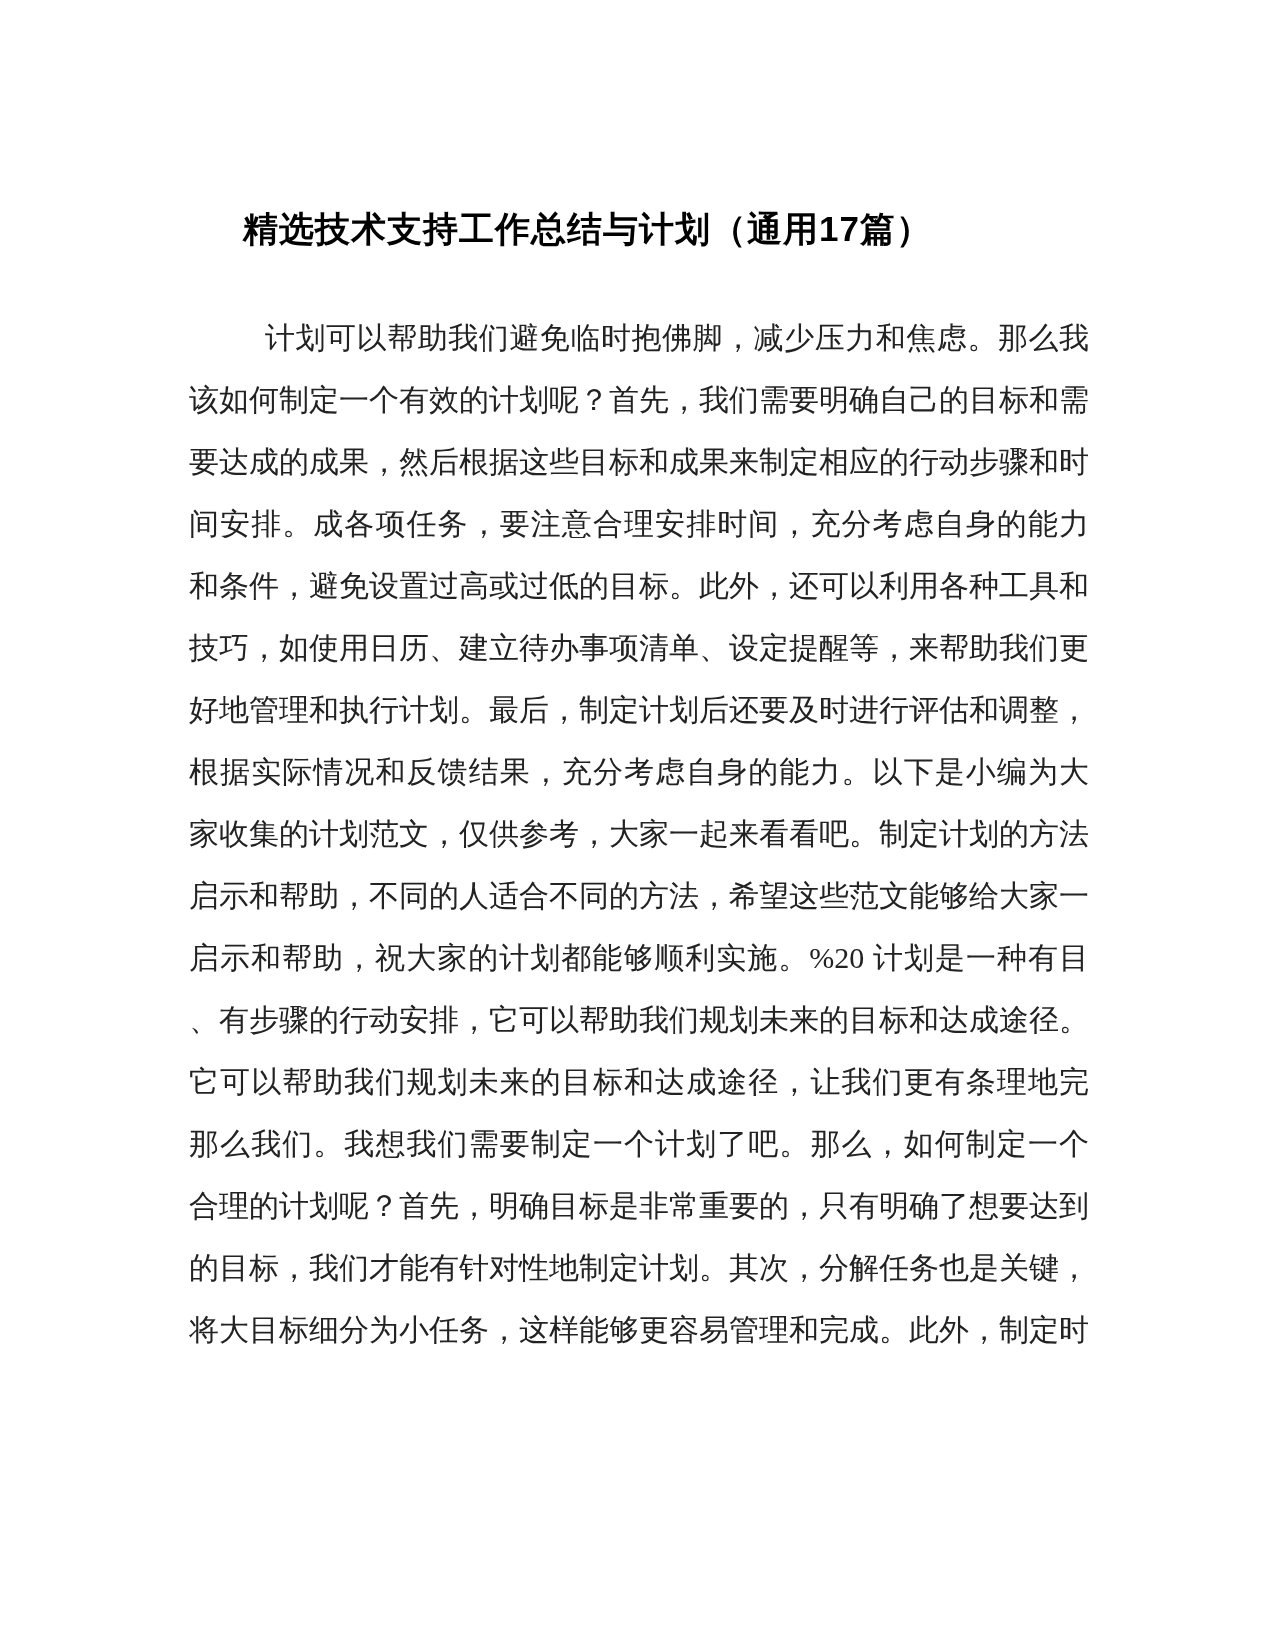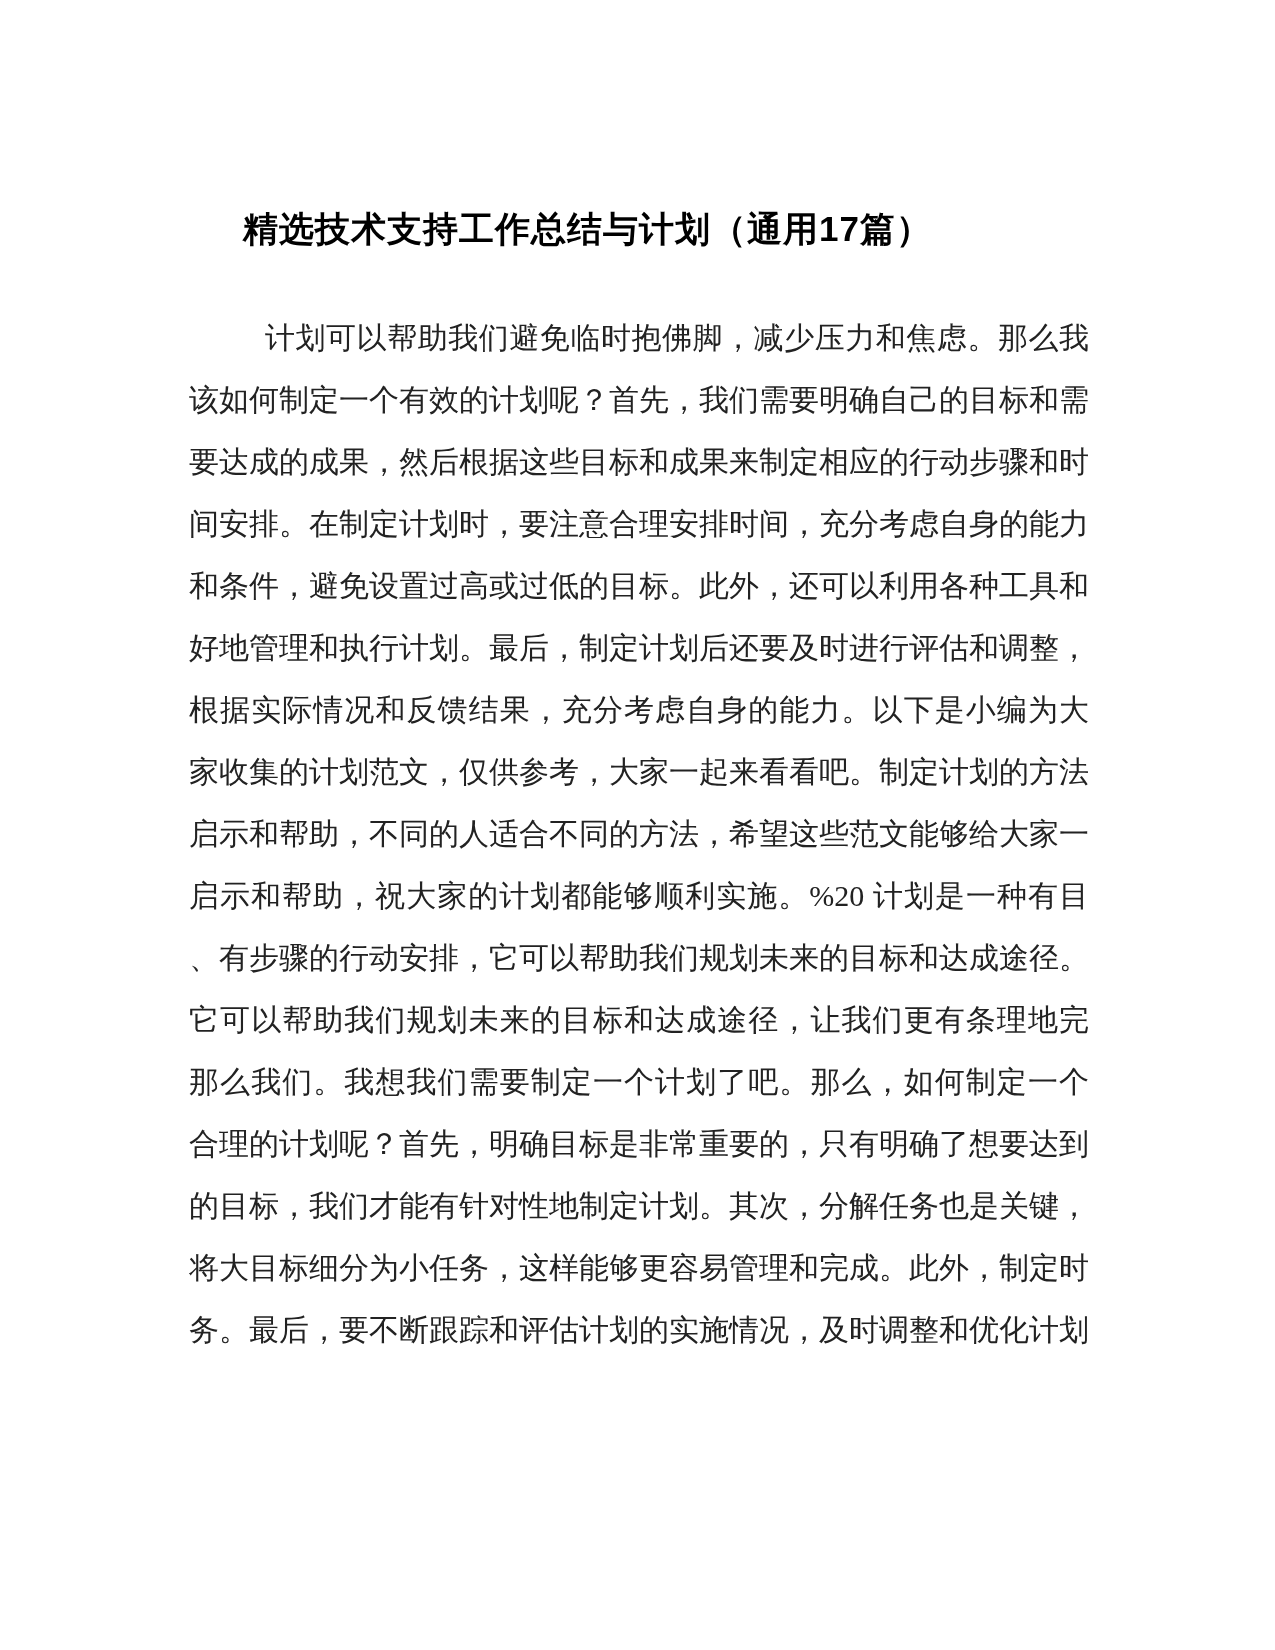--- a/index.html
+++ b/index.html
@@ -56,28 +56,28 @@
 <body>
 
 <div class="page">
   <div class="doc-title">精选技术支持工作总结与计划（通用17篇）</div>
 
   <div class="body-text">
 
   <div class="body-line first-line">计划可以帮助我们避免临时抱佛脚，减少压力和焦虑。那么我们</div>
       <div class="body-line">该如何制定一个有效的计划呢？首先，我们需要明确自己的目标和需</div>
       <div class="body-line">要达成的成果，然后根据这些目标和成果来制定相应的行动步骤和时</div>
-      <div class="body-line">间安排。在制定计划时，要注意合理安排时间，充分考虑自身的能力</div>
+      <div class="body-line">间安排。成各项任务，要注意合理安排时间，充分考虑自身的能力</div>
       <div class="body-line">和条件，避免设置过高或过低的目标。此外，还可以利用各种工具和</div>
+      <div class="body-line">技巧，如使用日历、建立待办事项清单、设定提醒等，来帮助我们更</div>
       <div class="body-line">好地管理和执行计划。最后，制定计划后还要及时进行评估和调整，</div>
       <div class="body-line">根据实际情况和反馈结果，充分考虑自身的能力。以下是小编为大</div>
       <div class="body-line">家收集的计划范文，仅供参考，大家一起来看看吧。制定计划的方法</div>
       <div class="body-line">启示和帮助，不同的人适合不同的方法，希望这些范文能够给大家一些</div>
       <div class="body-line">启示和帮助，祝大家的计划都能够顺利实施。%20 计划是一种有目的</div>
       <div class="body-line">、有步骤的行动安排，它可以帮助我们规划未来的目标和达成途径。</div>
       <div class="body-line">它可以帮助我们规划未来的目标和达成途径，让我们更有条理地完</div>
       <div class="body-line">那么我们。我想我们需要制定一个计划了吧。那么，如何制定一个</div>
       <div class="body-line">合理的计划呢？首先，明确目标是非常重要的，只有明确了想要达到</div>
       <div class="body-line">的目标，我们才能有针对性地制定计划。其次，分解任务也是关键，</div>
       <div class="body-line">将大目标细分为小任务，这样能够更容易管理和完成。此外，制定时</div>
-      <div class="body-line">务。最后，要不断跟踪和评估计划的实施情况，及时调整和优化计划</div>
     </div>
 </div>
 
 </body></html>

